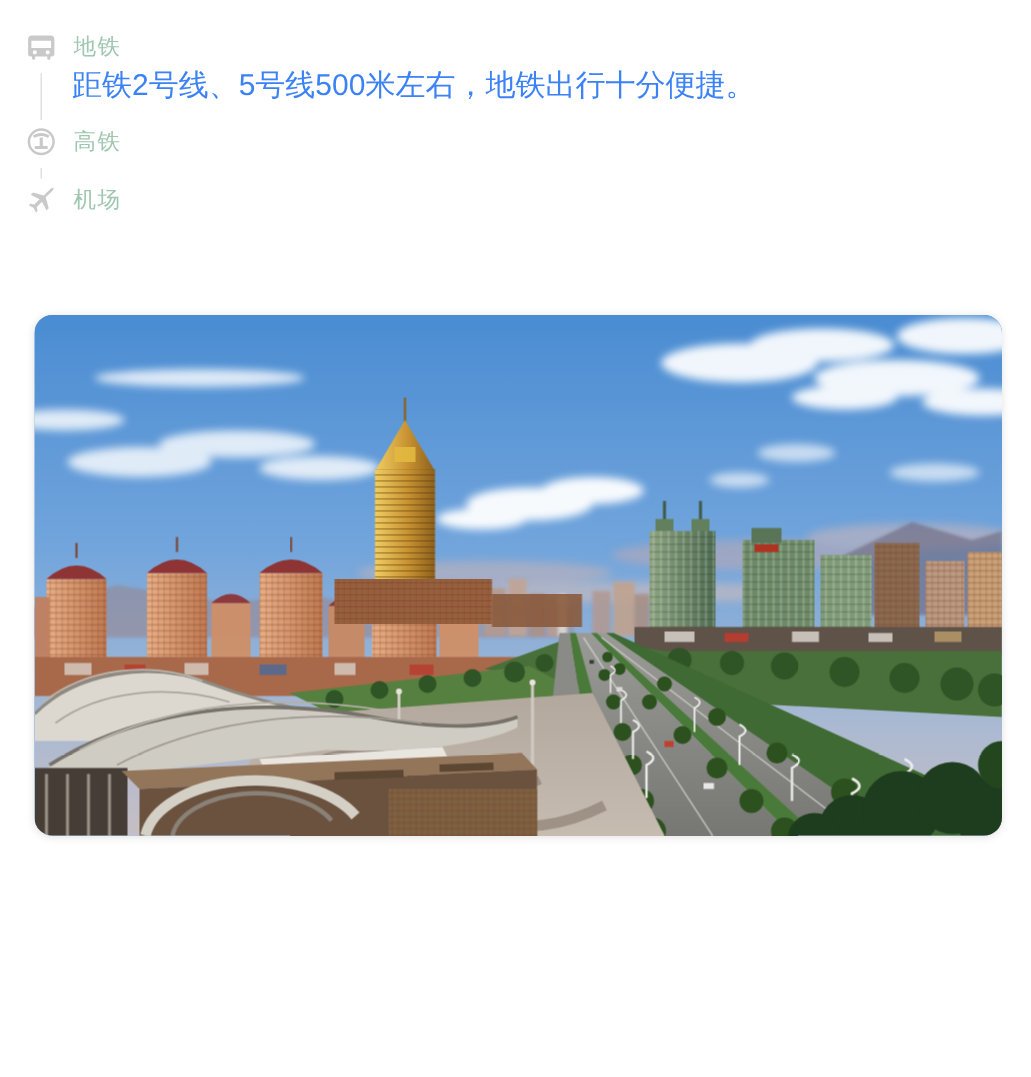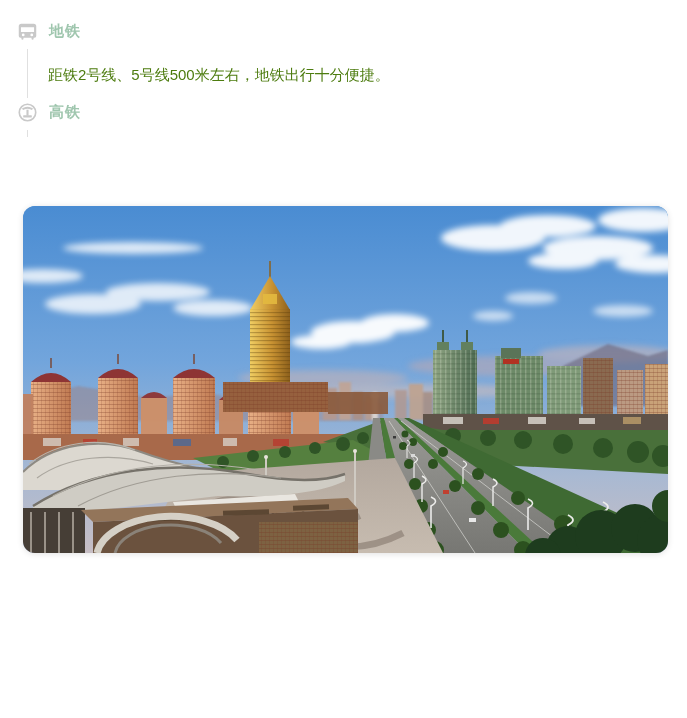--- a/index.html
+++ b/index.html
@@ -12,26 +12,26 @@
   .content { padding:20px 18px 0 16px; }
 
   .section { position:relative; }
   .sec-header { display:flex; align-items:center; height:22px; }
   .sec-icon {
     width:22px; height:22px; flex:0 0 auto;
     color:#c9c9c9; display:flex; align-items:center; justify-content:center;
   }
   .sec-icon svg { width:21px; height:21px; display:block; }
   .sec-title {
-    margin-left:11px; font-size:15px; font-weight:bold;
+    margin-left:11px; font-size:15px; font-weight:normal;
     color:#9fc6ae; letter-spacing:1px;
   }
   .sec-body {
-    margin:24px 0 0 32px;
-    font-size:15px; color:#4d7c0f; line-height:18px;
+    margin:6px 0 0 32px;
+    font-size:20px; color:#3b82f6; line-height:18px;
   }
   .section { padding-bottom:17px; }
   .connector {
     position:absolute; left:11px; top:29px; bottom:3px;
     width:1px; background:#e0e0e0;
   }
 
   .photo-card {
     margin:49px 0 0 23px;
     width:645px; height:347px;
@@ -69,20 +69,28 @@
           <rect x="10.8" y="8.8" width="2.4" height="6.8" fill="currentColor"></rect>
           <rect x="7.1" y="15.2" width="9.8" height="2.4" rx="0.4" fill="currentColor"></rect>
         </svg>
       </span>
       <span class="sec-title">高铁</span>
     </div>
     <div class="connector"></div>
   </div>
 
   <div class="section">
+    <div class="sec-header">
+      <span class="sec-icon">
+        <svg viewBox="0 0 24 24" fill="currentColor" aria-hidden="true">
+          <path d="M21.6 2.9c-.7-.6-1.8-.3-2.5.3L14 8.4 5.7 6.1 4 7.8l6.7 3.4-4 4-3-.6-1.2 1.2 3.6 1.9 1.9 3.6 1.2-1.2-.6-3 4-4 3.4 6.7 1.7-1.7-2.3-8.3 5.2-5.1c.6-.7 1-1.8.4-2.4Z"></path>
+        </svg>
+      </span>
+      <span class="sec-title">机场</span>
+    </div>
   </div>
 
 </div>
 
 <div class="photo-card">
   <svg viewBox="0 0 645 347" aria-hidden="true">
     <defs>
       <linearGradient id="sky" x1="0" y1="0" x2="0" y2="1">
         <stop offset="0" stop-color="#4a8cd2"></stop>
         <stop offset="0.45" stop-color="#72a5dc"></stop>

